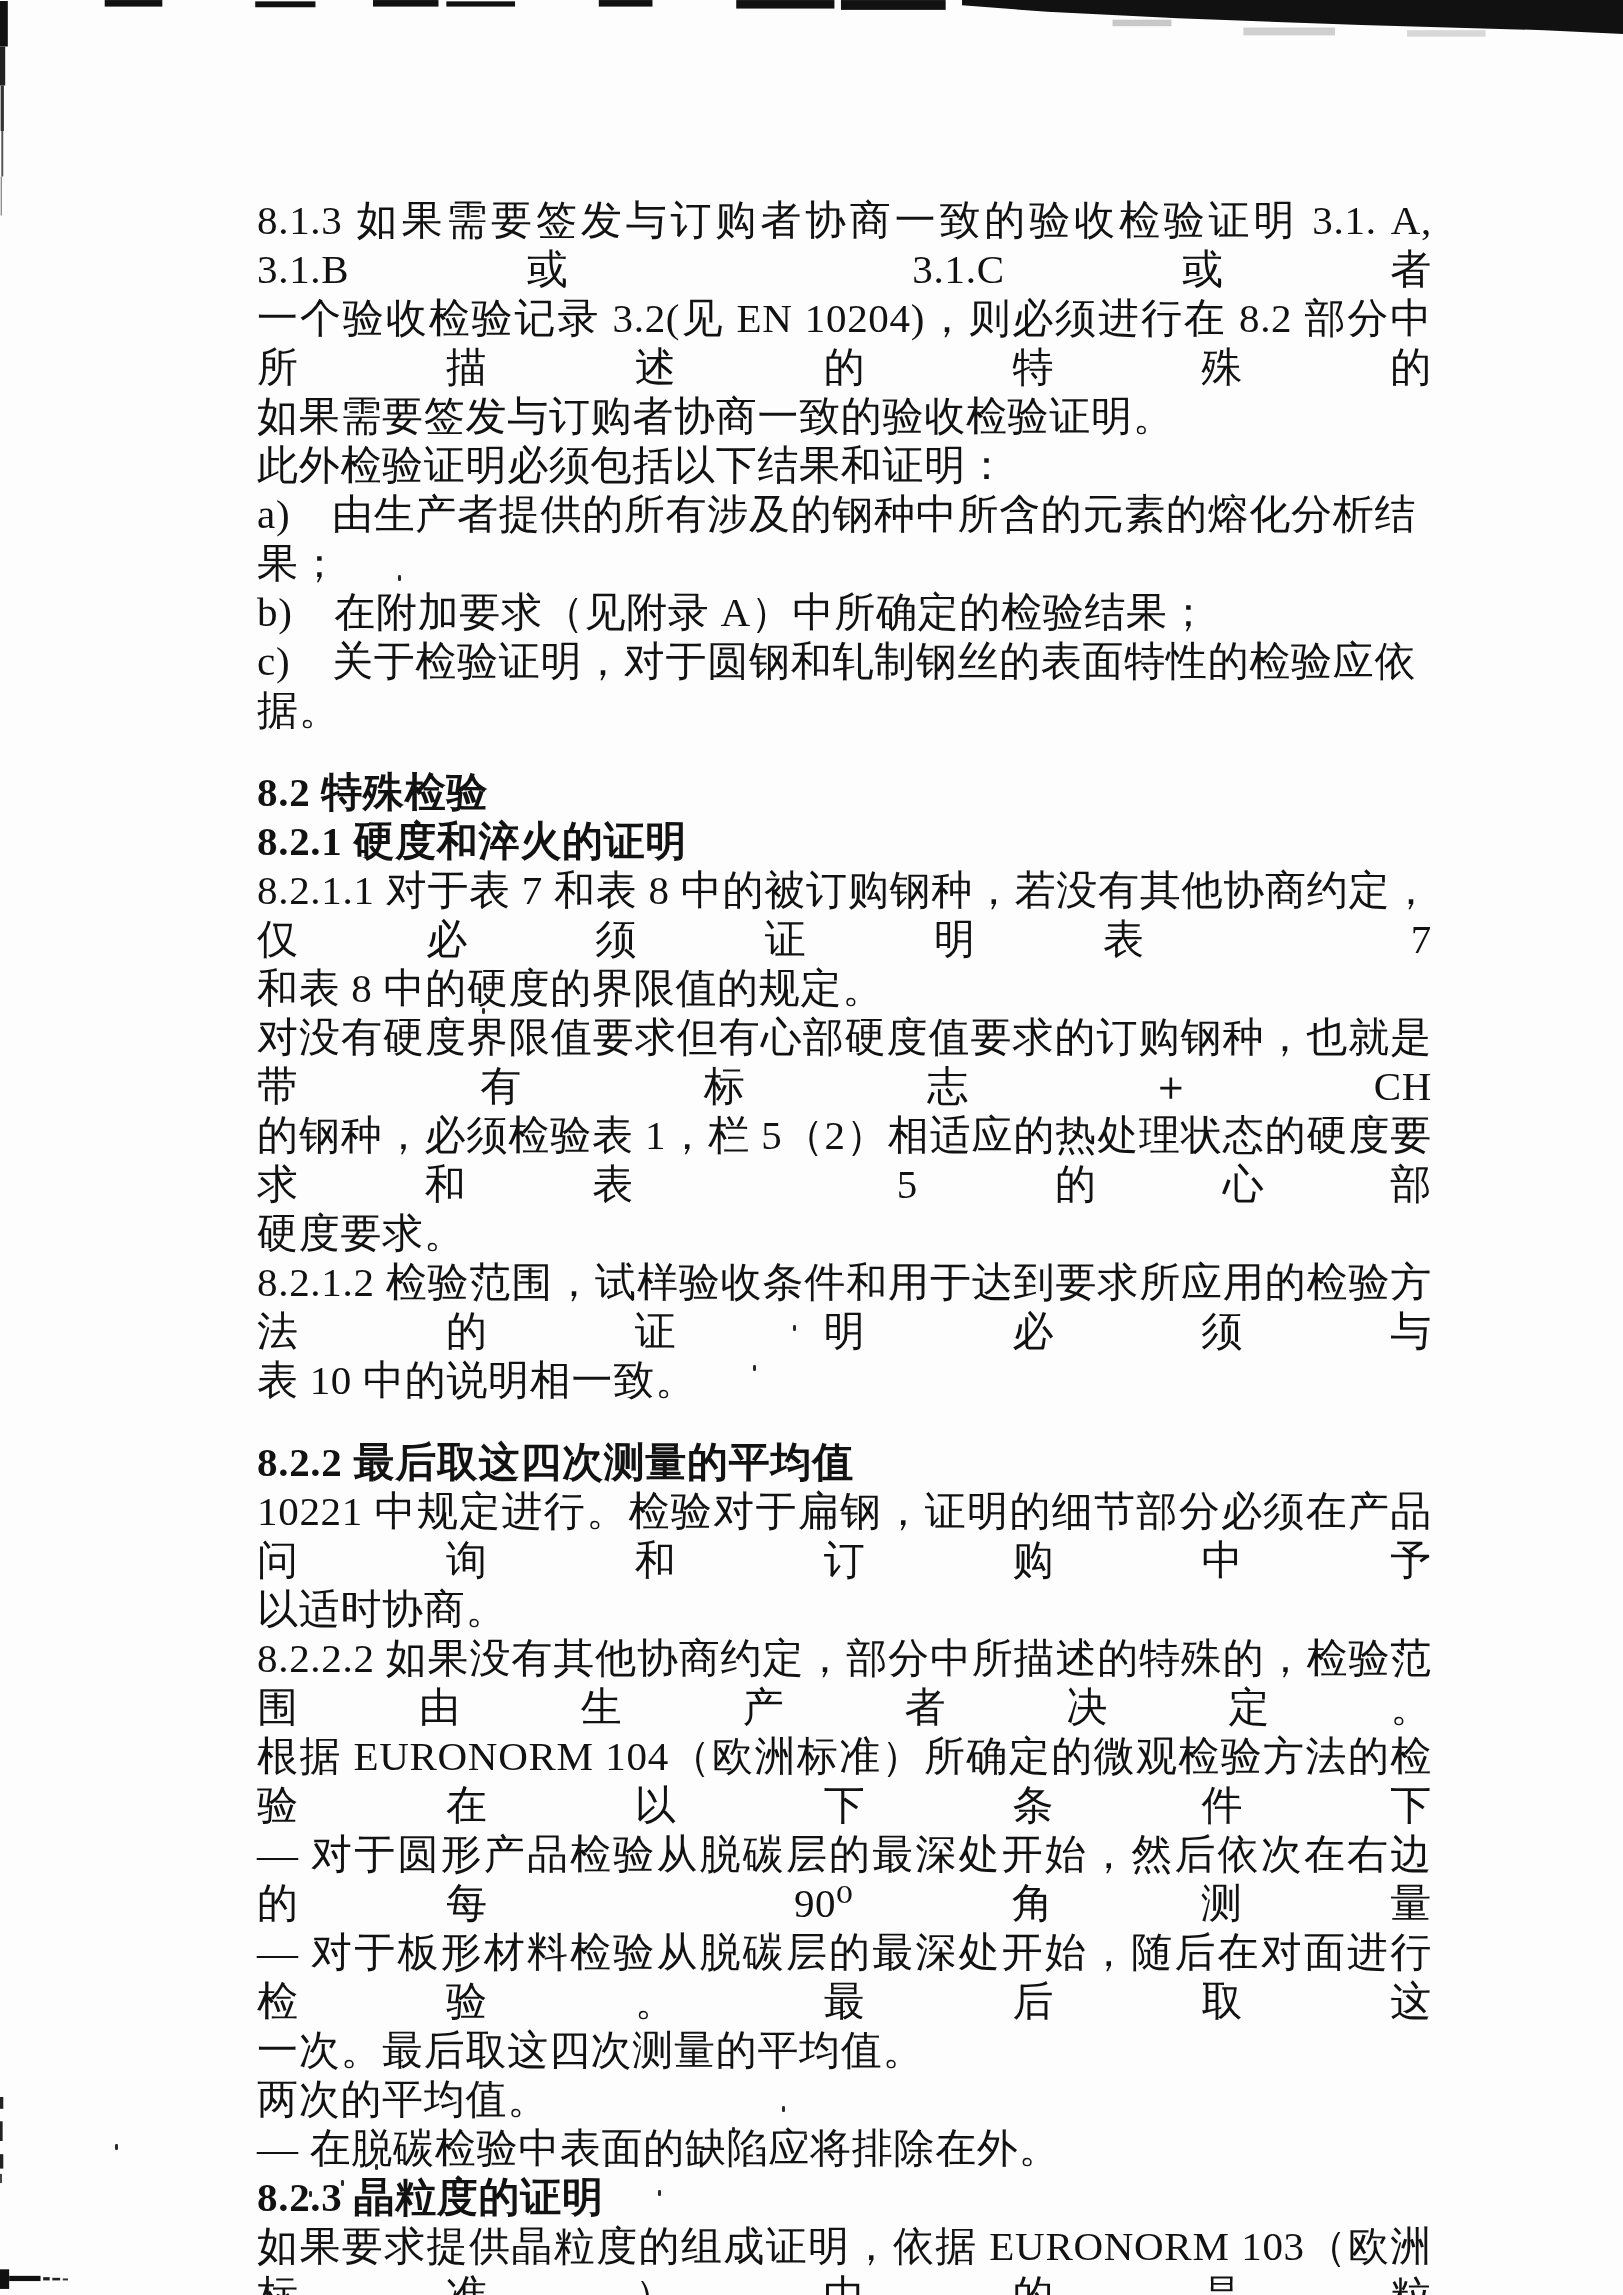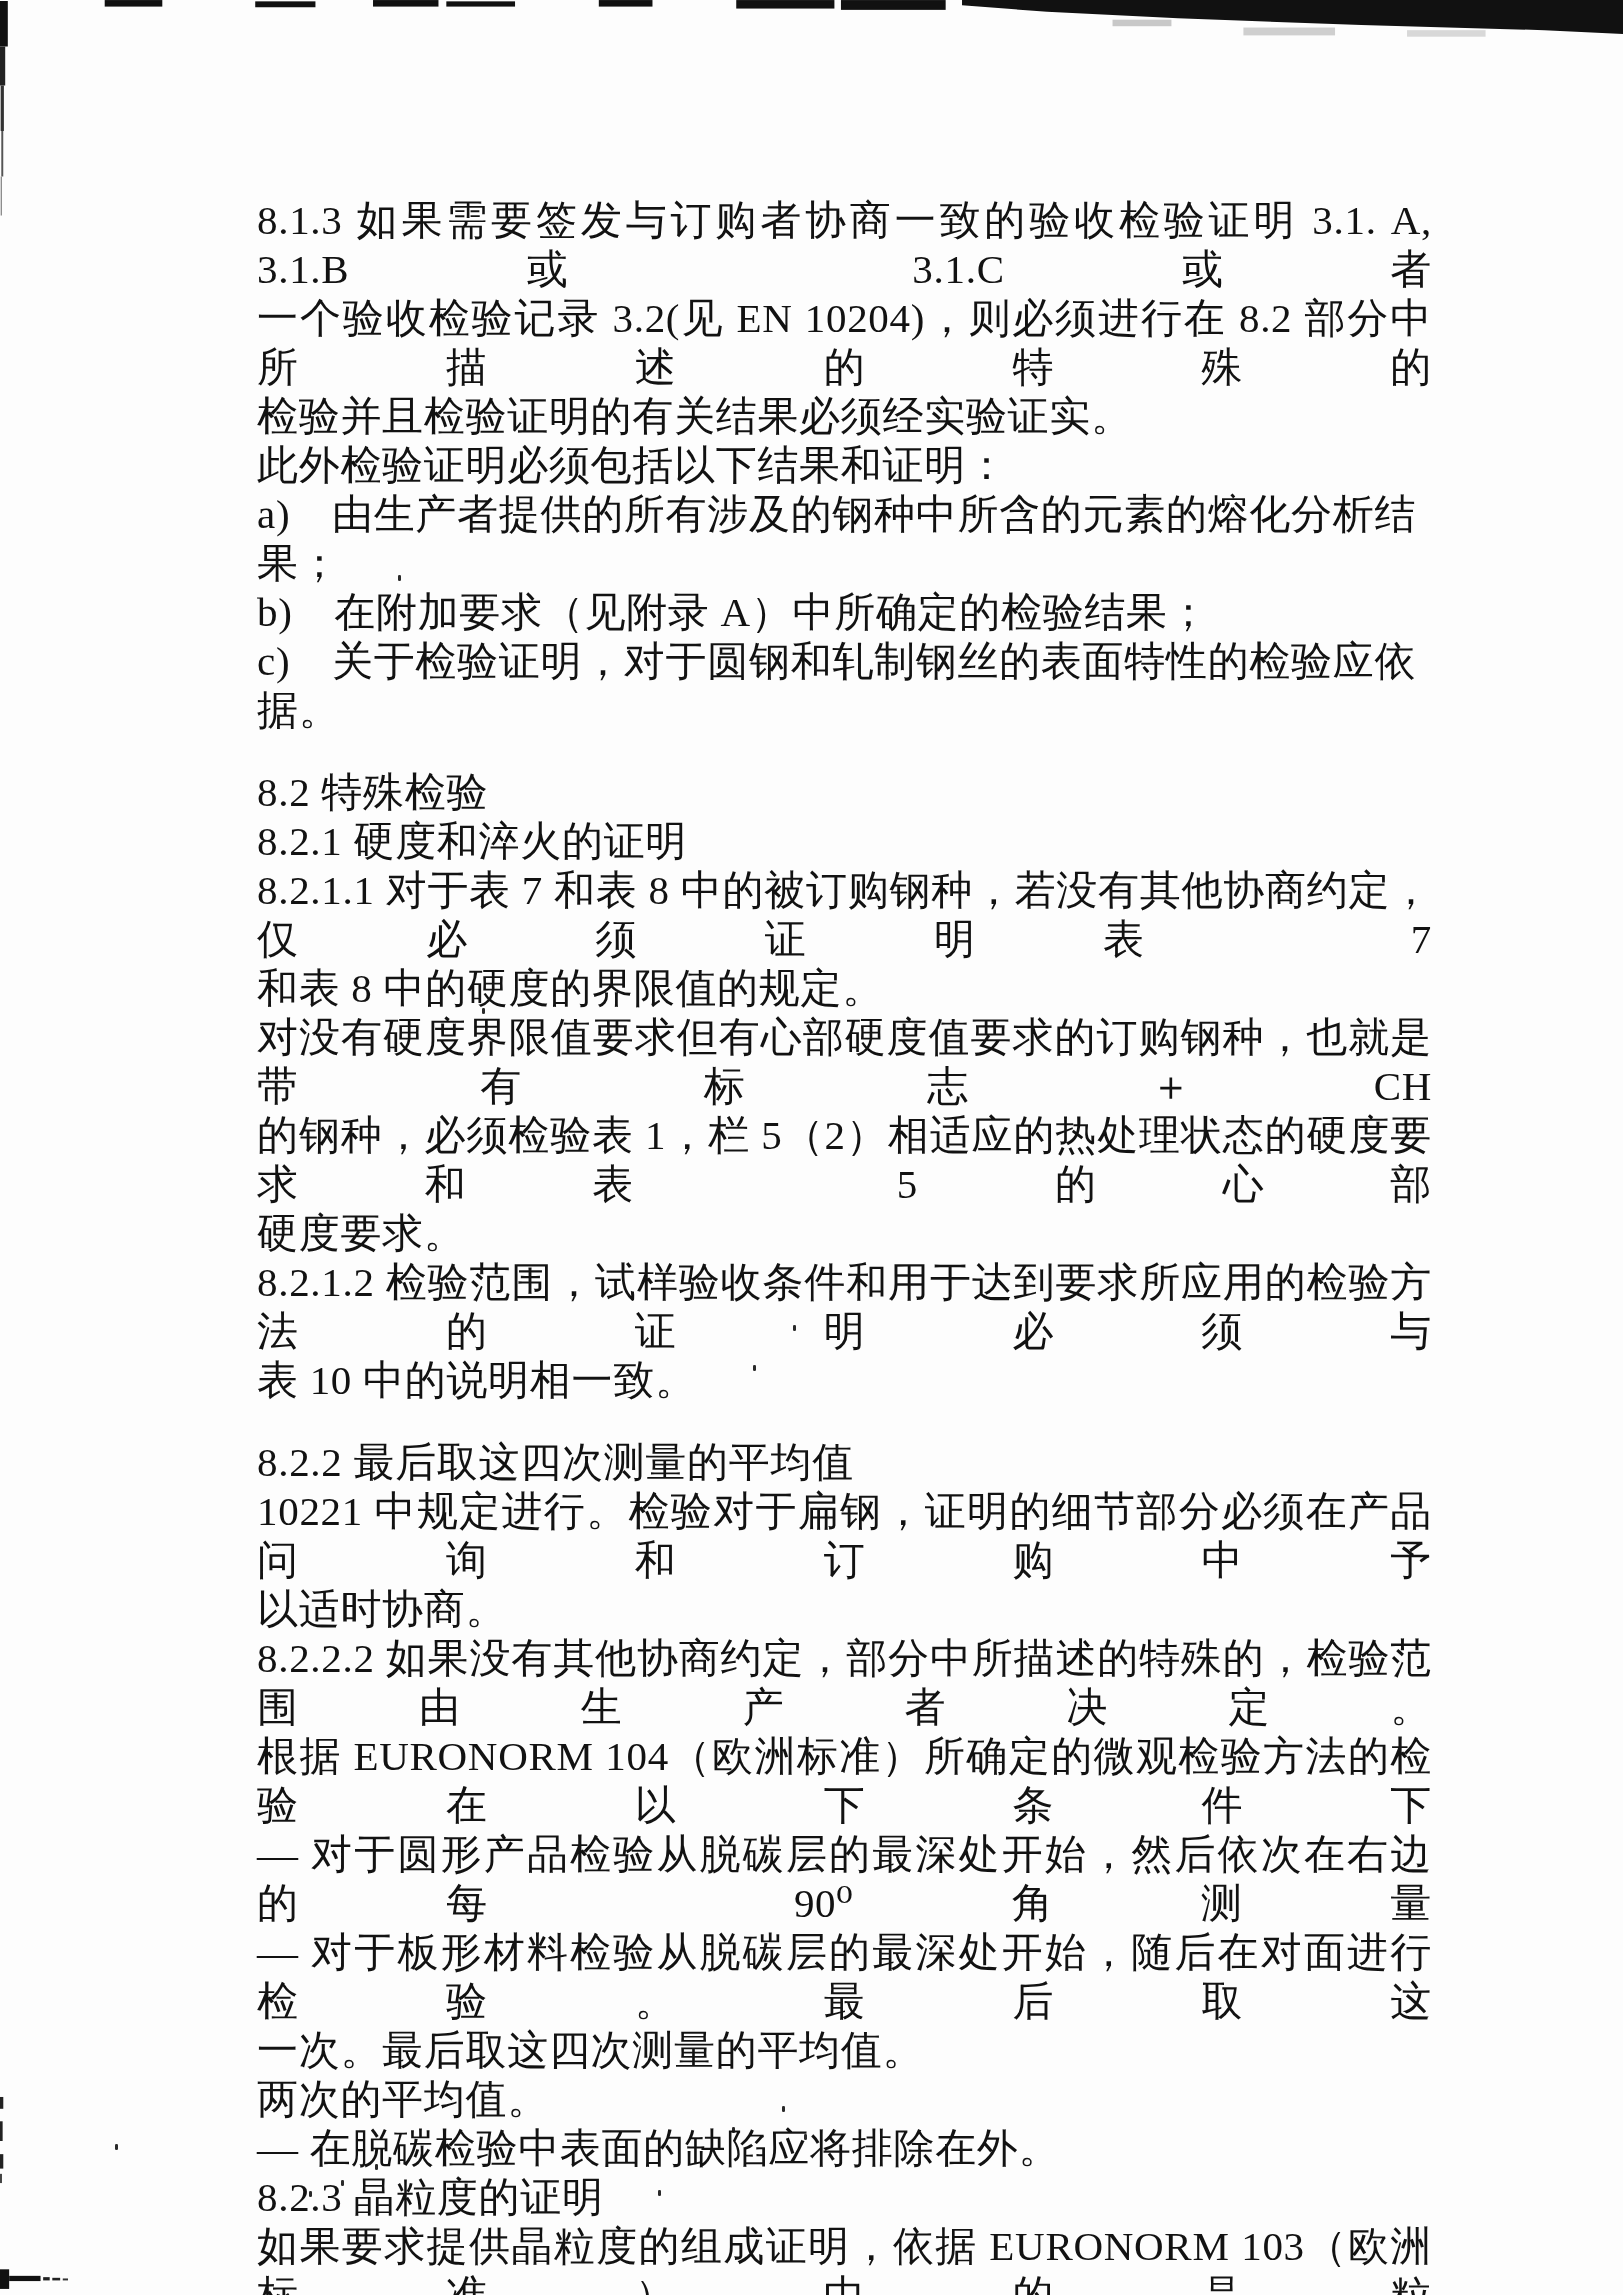--- a/index.html
+++ b/index.html
@@ -22,21 +22,21 @@
     min-height:49px;
     white-space:pre-wrap;
     text-align:left;
     font-weight:500;
     letter-spacing:0.7px;
   }
   .line.full{
     text-align:justify;
     text-align-last:justify;
   }
-  .line.heading{font-weight:normal;}
+  .line.heading{font-weight:bold;}
   .line.gap{margin-top:33px;}
 
   
   .artifact{position:absolute;pointer-events:none;}
   .speck{
     position:absolute;width:3.3px;height:5.9px;background:#2a2a2a;border-radius:1.3px;
   }
 </style>
 </head>
 <body>
@@ -90,21 +90,21 @@
   <div class="speck" style="left:115px;top:2144px;"></div>
   <div class="speck" style="left:375px;top:2164px;"></div>
   <div class="speck" style="left:341px;top:2180px;"></div>
   <div class="speck" style="left:309px;top:2191px;"></div>
   <div class="speck" style="left:553px;top:2187px;"></div>
   <div class="speck" style="left:658px;top:2190px;"></div>
 
   <div class="doc" style="color: rgb(18, 18, 18);">
       <div class="line full">8.1.3 如果需要签发与订购者协商一致的验收检验证明 3.1. A, 3.1.B 或 3.1.C 或者</div>
       <div class="line full">一个验收检验记录 3.2(见 EN 10204)，则必须进行在 8.2 部分中所描述的特殊的</div>
-      <div class="line">检验并且检验证明的有关结果必须经实验证实。</div>
+      <div class="line">如果需要签发与订购者协商一致的验收检验证明。</div>
       <div class="line">此外检验证明必须包括以下结果和证明：</div>
       <div class="line">a)　由生产者提供的所有涉及的钢种中所含的元素的熔化分析结果；</div>
       <div class="line">b)　在附加要求（见附录 A）中所确定的检验结果；</div>
       <div class="line">c)　关于检验证明，对于圆钢和轧制钢丝的表面特性的检验应依据。</div>
       <div class="line heading gap">8.2 特殊检验</div>
       <div class="line heading">8.2.1 硬度和淬火的证明</div>
       <div class="line full">8.2.1.1 对于表 7 和表 8 中的被订购钢种，若没有其他协商约定，仅必须证明表 7</div>
       <div class="line">和表 8 中的硬度的界限值的规定。</div>
       <div class="line full">对没有硬度界限值要求但有心部硬度值要求的订购钢种，也就是带有标志＋CH</div>
       <div class="line full">的钢种，必须检验表 1，栏 5（2）相适应的热处理状态的硬度要求和表 5 的心部</div>

